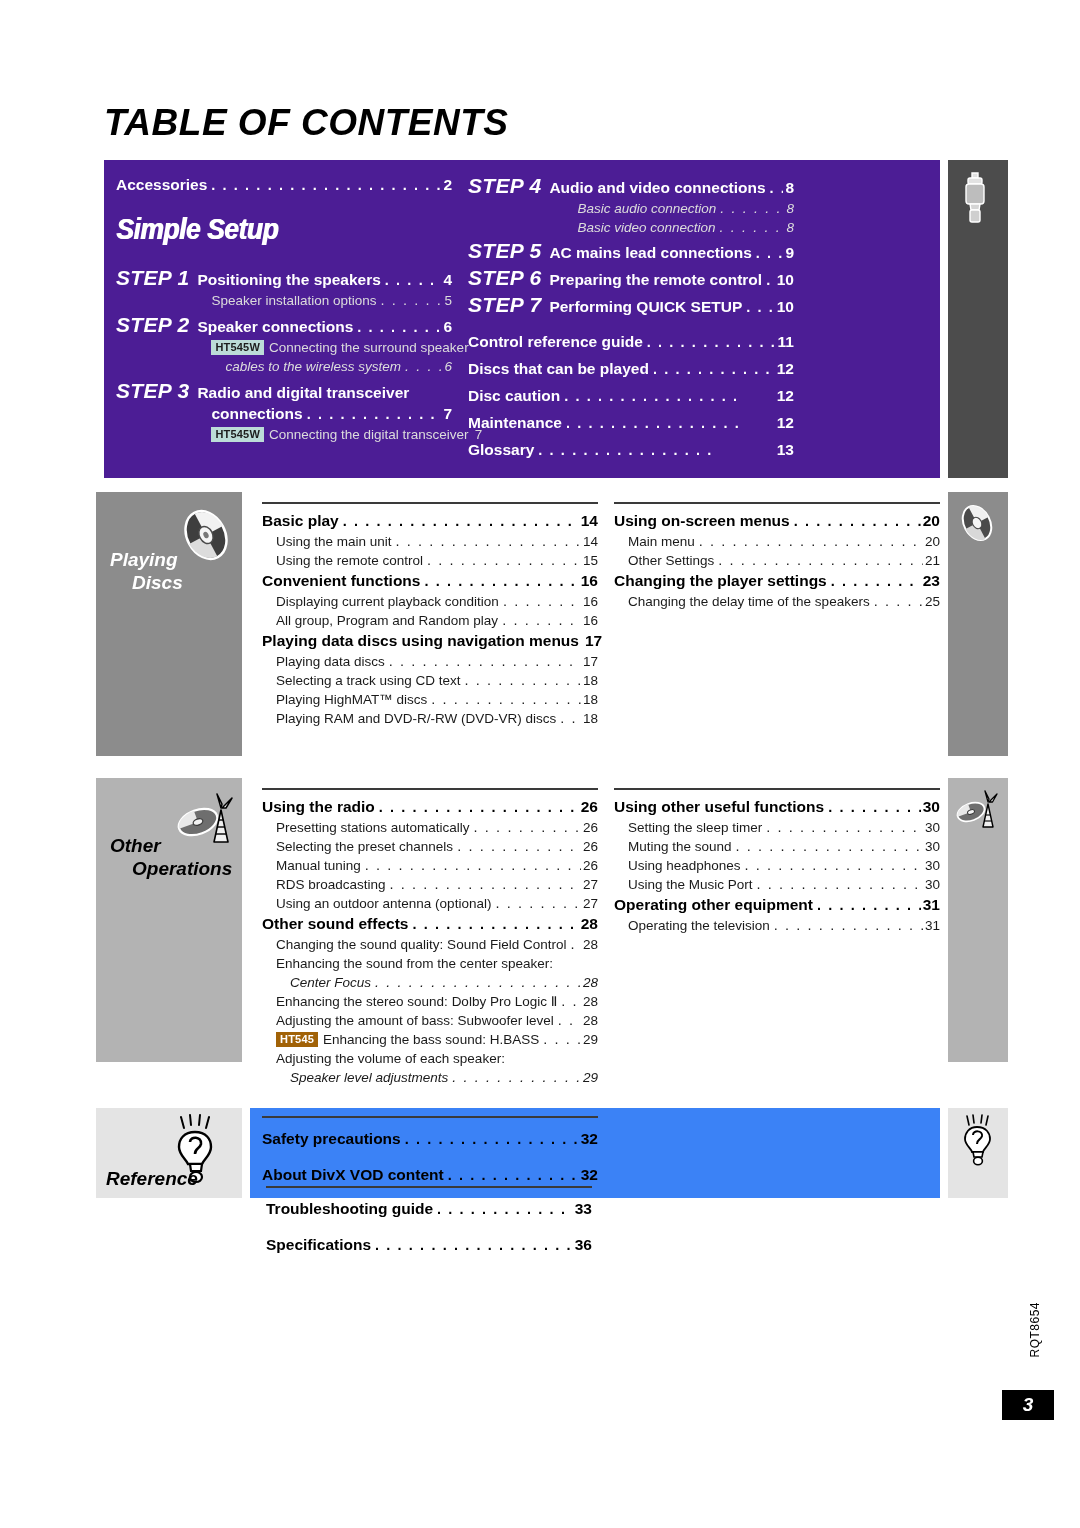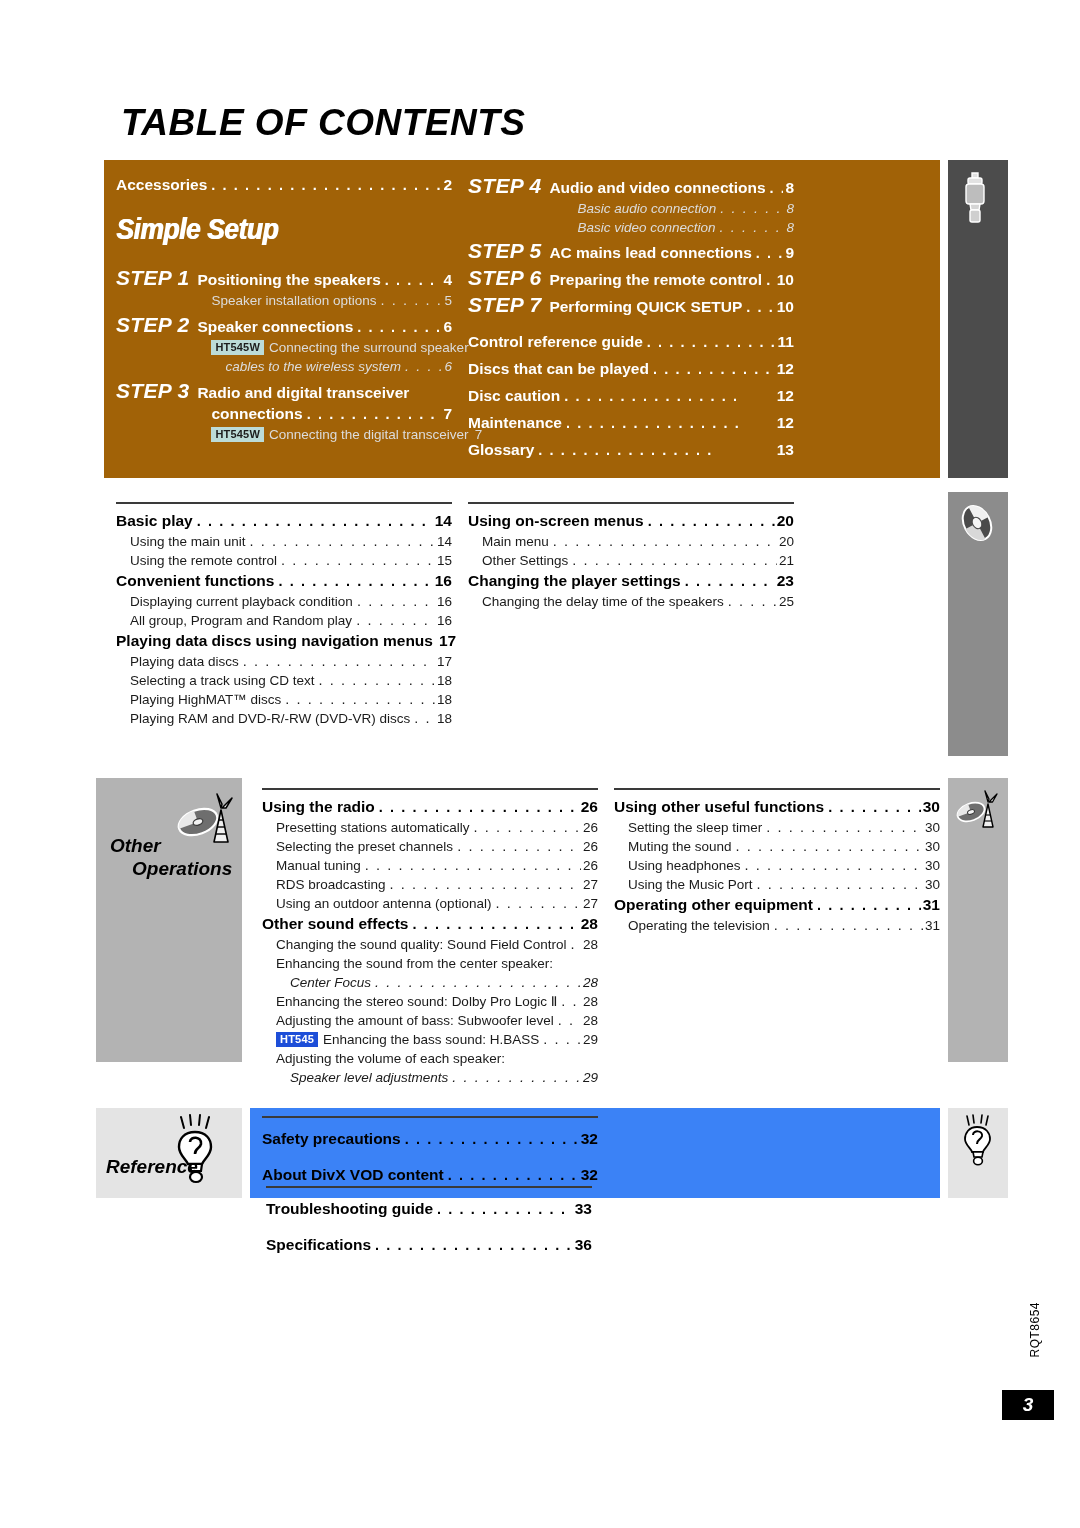--- a/index.html
+++ b/index.html
@@ -9,21 +9,21 @@
     font-family:"Liberation Sans", sans-serif;
     color:#000;
     -webkit-font-smoothing:antialiased;
     position:relative;
     overflow:hidden;
   }
 
   
   .page-title{
     position:absolute;
-    left:121px; top:104px;
+    left:104px; top:104px;
     font-size:37px;
     font-weight:bold;
     font-style:italic;
     letter-spacing:0.5px;
     line-height:1;
   }
 
   
   .section{ position:absolute; display:flex; }
 
@@ -55,21 +55,21 @@
   .edge{
     position:relative;
     flex:0 0 auto;
     box-sizing:border-box;
   }
   .edge .tab-icon{ position:absolute; }
 
   
   .dark .tab{ background:#4c4c4c; }
   .dark .tab-label{ color:#ffffff; }
-  .dark .panel{ background:#a16207; }
+  .dark .panel{ background:#4c1d95; }
   .dark .edge{ background:#4c4c4c; }
   .dark .entry-main{ color:#ffffff; }
   .dark .entry-sub{ color:#dcdcdc; }
 
   
   .mid .tab{ background:#8c8c8c; }
   .mid .tab-label{ color:#ffffff; }
   .mid .panel{ background:#ffffff; }
   .mid .edge{ background:#8c8c8c; }
 
@@ -141,21 +141,21 @@
     display:inline-block;
     font-size:11px;
     font-weight:bold;
     line-height:13px;
     padding:1px 4px;
     margin-right:5px;
     vertical-align:1px;
     letter-spacing:0.2px;
   }
   .badge-w{ background:#bcdcd8; color:#1d1d1d; }
-  .badge-b{ background:#1d4ed8; color:#ffffff; }
+  .badge-b{ background:#a16207; color:#ffffff; }
 
   .rule{ height:1px; width:100%; }
 
   
   .rqt{
     position:absolute;
     right:38px; bottom:170px;
     font-size:12px;
     letter-spacing:0.5px;
     writing-mode:vertical-rl;
@@ -352,20 +352,37 @@
           <path d="M8 34 h10 l-1 6 h-8 z" fill="#d5d5d5"></path>
           <rect x="8" y="40" width="10" height="12" rx="2" fill="#cfcfcf"></rect>
         </g>
       </svg>
     </span>
   </div>
 </div>
 
 <div class="section mid" style="left:96px; top:492px; width:912px; height:264px;">
 
+  <div class="tab" style="width:146px; height:264px;">
+    <span class="tab-icon" style="right:10px; top:14px; width:52px; height:58px;">
+      <svg viewBox="0 0 52 58" width="52" height="58">
+        <g transform="rotate(-28 26 29)">
+          <ellipse cx="26" cy="29" rx="19" ry="25" fill="#3e3e3e" stroke="#ffffff" stroke-width="2.5"></ellipse>
+          <path d="M26 5 A19 25 0 0 1 45 29 L26 29 Z" fill="#f2f2f2"></path>
+          <path d="M26 53 A19 25 0 0 1 7 29 L26 29 Z" fill="#dcdcdc"></path>
+          <ellipse cx="26" cy="29" rx="6.5" ry="9" fill="#f5f5f5" stroke="#4a4a4a" stroke-width="1.4"></ellipse>
+          <ellipse cx="26" cy="29" rx="2.4" ry="3.4" fill="#777"></ellipse>
+        </g>
+      </svg>
+    </span>
+    <div class="tab-label" style="top:56px; bottom:auto;">
+      <span>Playing</span>
+      <span class="l2">Discs</span>
+    </div>
+  </div>
 
   <div style="width:8px;flex:0 0 auto;background:#ffffff;"></div>
 
   <div class="panel" style="width:690px; height:264px; padding:10px 12px 10px 12px;">
 
     <div class="col" style="width:348px; padding-right:12px;">
       <div class="rule" style="background:#3a3a3a;height:2px;margin-bottom:6px;"></div>
 
       <div class="entry entry-main">
         <span class="txt">Basic play</span>
@@ -658,21 +675,21 @@
           <line x1="17" y1="11" x2="16" y2="1"></line>
           <line x1="25" y1="11" x2="26" y2="1"></line>
           <line x1="32" y1="14" x2="35" y2="3"></line>
         </g>
         <path d="M21 18 C10 18 5 25 5 33 C5 41 12 45 14 50 L28 50 C30 45 37 41 37 33 C37 25 32 18 21 18 Z" fill="#ffffff" stroke="#000000" stroke-width="2.4"></path>
         <path d="M16 50 L28 50 L27 57 L17 57 Z" fill="#ffffff" stroke="#000000" stroke-width="2.2"></path>
         <ellipse cx="22" cy="63" rx="6" ry="5" fill="#ffffff" stroke="#000000" stroke-width="2.2"></ellipse>
         <path d="M16 28 C16 22 28 22 27 30 C26 35 21 34 21 40" fill="none" stroke="#000000" stroke-width="2.6"></path>
       </svg>
     </span>
-    <div class="tab-label" style="left:10px; bottom:20px;">
+    <div class="tab-label" style="left:10px; bottom:8px;">
       <span>Reference</span>
     </div>
   </div>
 
   <div style="width:8px;flex:0 0 auto;background:#ffffff;"></div>
 
   <div class="panel" style="width:690px; height:90px; padding:8px 12px 8px 12px;">
 
     <div class="col" style="width:348px; padding-right:12px;">
       <div class="rule" style="background:#3a3a3a;height:2px;margin-bottom:10px;"></div>

